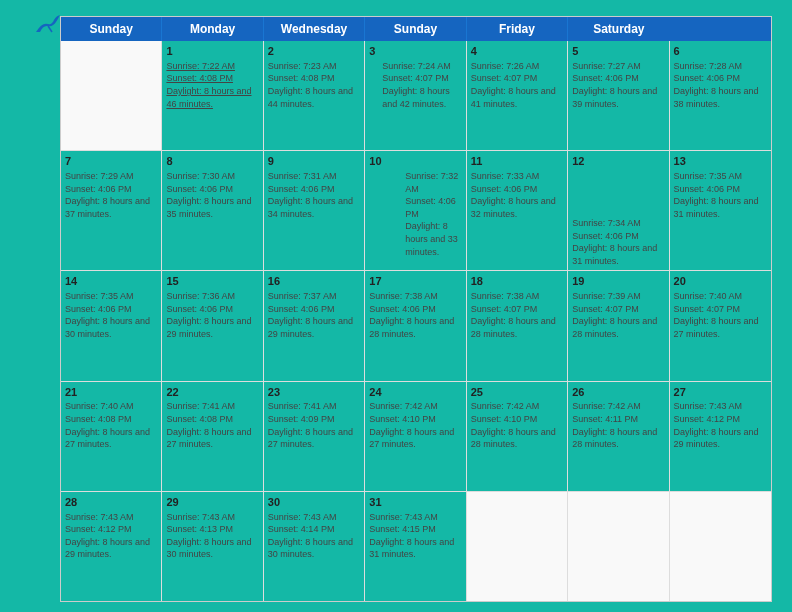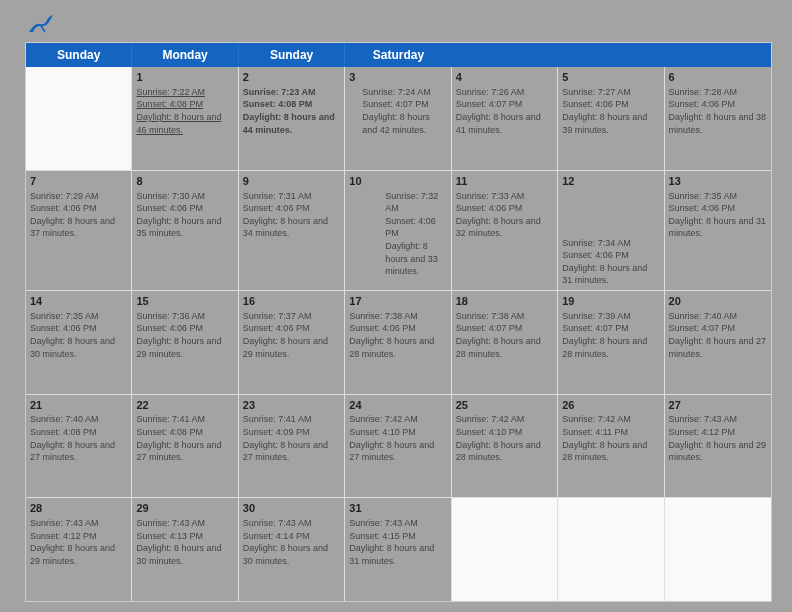--- a/index.html
+++ b/index.html
@@ -6,24 +6,24 @@
     body {
       font-family: Arial, sans-serif;
       background: #fff;
       width: 792px;
       height: 612px;
       overflow: hidden;
     }
     .page {
       width: 792px;
       height: 612px;
-      background: #a3a3a3;
-      padding: 16px 20px 10px 25px;
-      display: flex;
-      flex-direction: column;
+      background: #14b8a6;
+      padding: 16px 20px 10px 32px;
+      display: flex;
+      flex-direction: row;
     }
     .header {
       display: flex;
       justify-content: space-between;
       align-items: flex-start;
       margin-bottom: 10px;
     }
     .title-block {
       text-align: right;
     }
@@ -119,35 +119,37 @@
     <div class="title-block">
       <div class="month-title"></div>
       <div class="location"></div>
     </div>
   </div>
 
   <div class="calendar">
     <div class="cal-header-row">
     <div class="cal-header-cell">Sunday</div>
         <div class="cal-header-cell">Monday</div>
+        <div class="cal-header-cell">Wednesday</div>
         <div class="cal-header-cell">Sunday</div>
+        <div class="cal-header-cell">Friday</div>
         <div class="cal-header-cell">Saturday</div>
       </div>
     <div class="cal-body">
     <div class="cal-row">
           <div class="cal-cell empty"></div>
           <div class="cal-cell">
             <div class="day-num">1</div>
             <div class="cell-info" style="white-space: pre-line; text-decoration: underline;">Sunrise: 7:22 AM
 Sunset: 4:08 PM
 Daylight: 8 hours and 46 minutes.</div>
           </div>
           <div class="cal-cell">
             <div class="day-num">2</div>
-            <div class="cell-info" style="white-space: pre-line; font-weight: bold;">Sunrise: 7:23 AM
+            <div class="cell-info" style="white-space: pre-line;">Sunrise: 7:23 AM
 Sunset: 4:08 PM
 Daylight: 8 hours and 44 minutes.</div>
           </div>
           <div class="cal-cell">
             <div class="day-num">3</div>
             <div class="cell-info" style="white-space: pre-line; margin-left: 13px;">Sunrise: 7:24 AM
 Sunset: 4:07 PM
 Daylight: 8 hours and 42 minutes.</div>
           </div>
           <div class="cal-cell">

